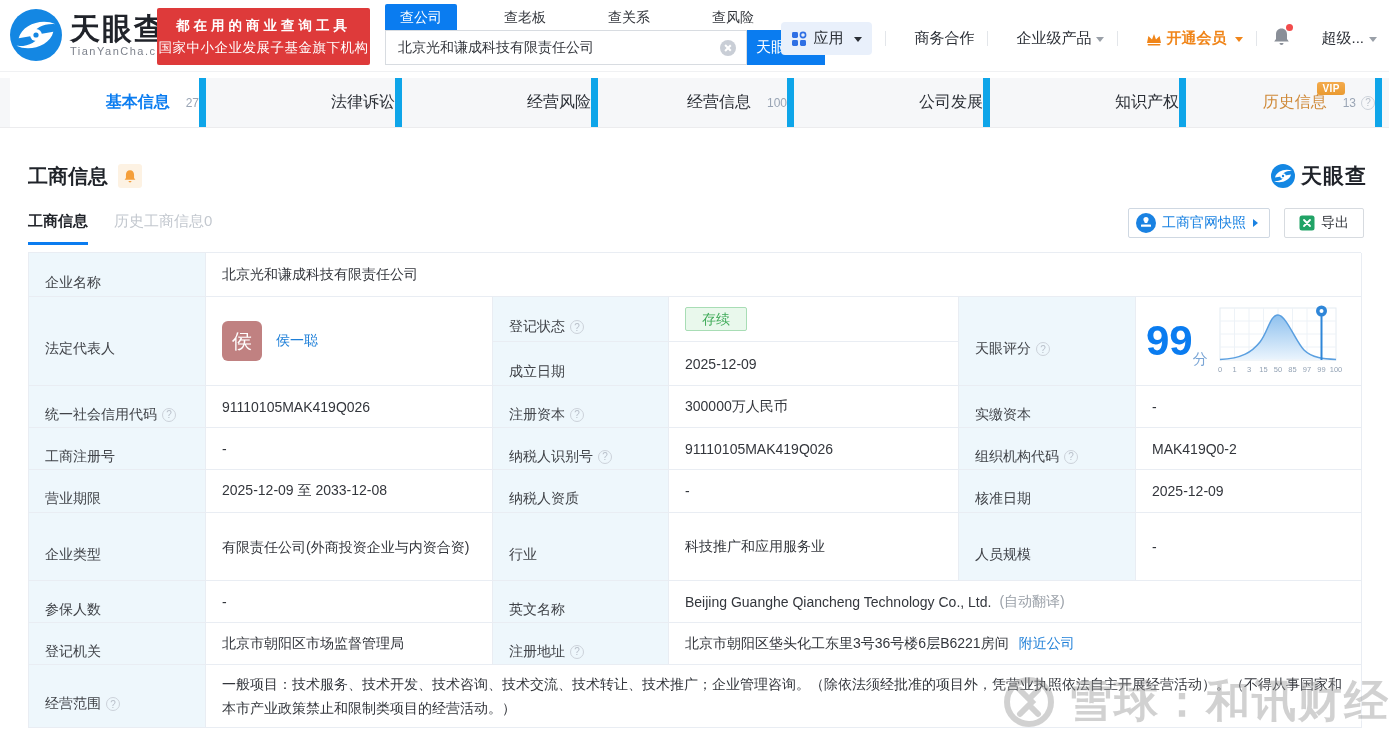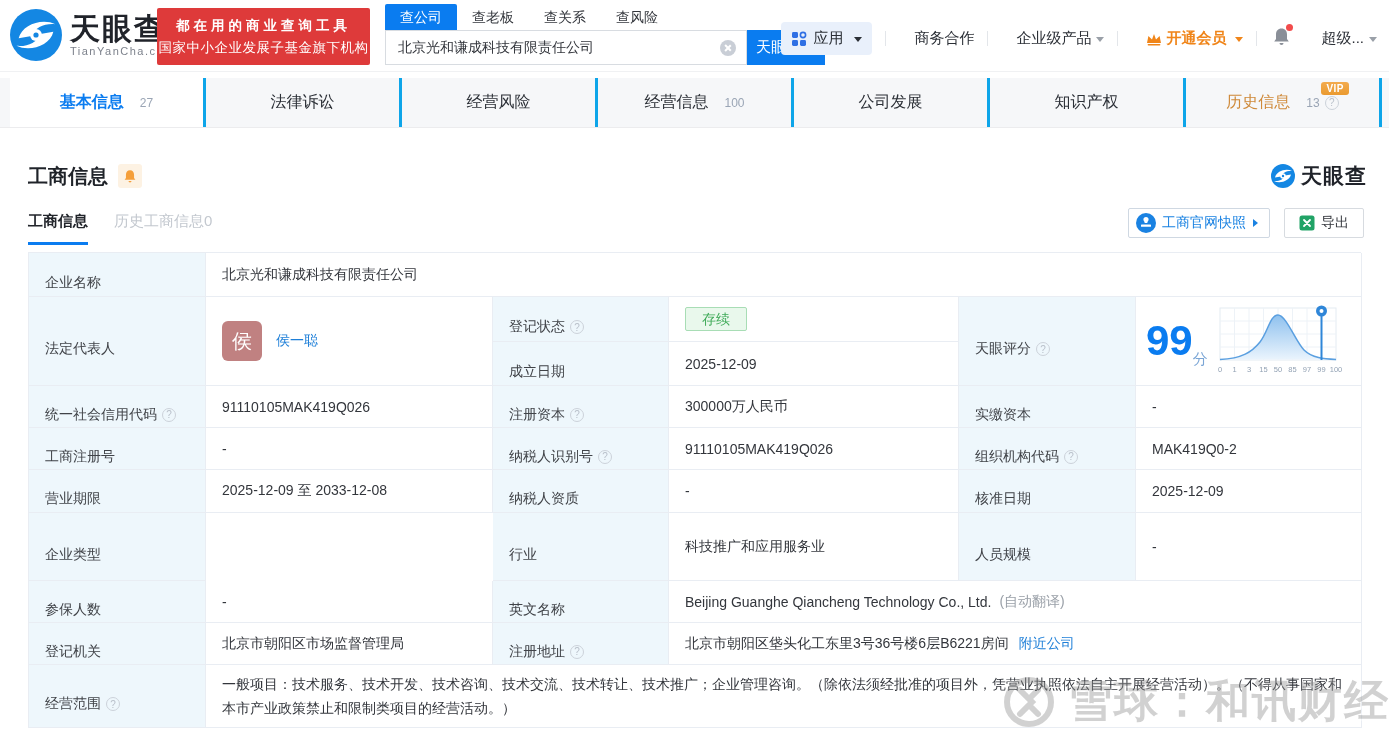--- a/index.html
+++ b/index.html
@@ -9,21 +9,21 @@
   
   .topbar { position:absolute; top:0; left:0; width:100%; height:72px; background:#fff; border-bottom:1px solid #f0f1f3; }
   .logo { position:absolute; left:10px; top:9px; display:flex; align-items:center; gap:8px; cursor:pointer; }
   .logo-cn { font-size:30px; font-weight:bold; color:#20232a; letter-spacing:2px; line-height:32px; }
   .logo-en { font-size:11px; color:#7d828c; letter-spacing:1.5px; }
   .promo { position:absolute; left:157px; top:8px; width:213px; height:57px; background:#de3a3a; border-radius:2px; color:#fff; display:flex; flex-direction:column; justify-content:center; align-items:center; gap:4px; }
   .promo-l1 { font-size:13.5px; font-weight:bold; letter-spacing:4px; }
   .promo-l2 { font-size:13.5px; letter-spacing:0.5px; }
 
   .search-block { position:absolute; left:385px; top:4px; }
-  .stabs { display:flex; height:26px; align-items:center; }
+  .stabs { display:flex; height:26px; align-items:center;gap:32px; }
   .stab { padding:0 15px; font-size:14px; color:#33363c; height:26px; line-height:26px; cursor:pointer; }
   .stab.active { background:#0a7cf0; color:#fff; border-radius:2px 2px 0 0; }
   .srow { display:flex; }
   .sinput { position:relative; width:362px; height:35px; border:1px solid #d8dce1; background:#fff; }
   .sinput input { width:100%; height:100%; border:none; outline:none; padding:0 34px 0 12px; font-size:14px; color:#33363c; font-family:inherit; }
   .clear { position:absolute; right:10px; top:9px; width:16px; height:16px; border-radius:50%; background:#c9ced6; cursor:pointer; }
   .clear::before, .clear::after { content:""; position:absolute; left:7.2px; top:4px; width:1.6px; height:8px; background:#fff; }
   .clear::before { transform:rotate(45deg); }
   .clear::after { transform:rotate(-45deg); }
   .sbtn { width:78px; height:35px; background:#0a7cf0; color:#fff; border:none; font-size:15px; cursor:pointer; font-family:Liberation Serif, serif; }
@@ -33,21 +33,21 @@
   .vdiv { width:1px; height:15px; background:#e3e6ea; }
   .navlink { font-size:15px; color:#2b2f36; cursor:pointer; display:flex; align-items:center;margin-left:15px; }
   .navlink.vip { color:#f08519; font-weight:bold; gap:4px; }
   .caret { display:inline-block; width:0; height:0; border:4px solid transparent; border-top:5px solid currentColor; margin-left:5px; transform:translateY(3px); }
   .caret.gray { color:#9aa0a8; }
   .bell-wrap { position:relative; cursor:pointer; margin:0 2px; }
   .dot { position:absolute; right:-2px; top:-3px; width:7px; height:7px; border-radius:50%; background:#f24b4b; }
 
   
   .tabbar { position:absolute; top:78px; left:0; width:100%; height:50px; background:#f6f7f9; border-bottom:1px solid #ececee; display:flex; padding-left:10px; }
-  .tab { width:196px; display:flex; align-items:center; justify-content:center; font-size:16px; color:#2b2f36; border-right:3px solid #0ea5e9; cursor:pointer; position:relative; }
+  .tab { width:196px; display:flex; align-items:center; justify-content:flex-end; font-size:16px; color:#2b2f36; border-right:7px solid #0ea5e9; cursor:pointer; position:relative; }
   .tab.active { background:#fff; color:#0a7cf0; font-weight:bold; }
   .tab .cnt { font-size:12px; color:#9aa5b5; margin-left:16px; font-weight:normal; }
   .tab.history { color:#cf8a3a; }
   .vipbadge { position:absolute; top:4px; right:30px; background:linear-gradient(#f3ab4e,#ea9a30); color:#fff; font-size:10px; font-weight:bold; padding:1px 5px; border-radius:3px; letter-spacing:0.5px; }
   .help { display:inline-flex; width:14px; height:14px; border-radius:50%; border:1px solid #ccd2da; color:#b9c0ca; font-size:10px; align-items:center; justify-content:center; flex:none; }
   .help::after { content:"?"; }
   .tab .help { margin-left:5px; }
 
   
   .content { position:absolute; top:129px; left:0; width:100%; height:618px; background:#fff; }
@@ -354,20 +354,21 @@
         </div>
       <div class="cell val" style="grid-area:6/4/7/5">-</div>
       <div class="cell lbl" style="grid-area:6/5/7/6">
           <span>核准日期</span>
         </div>
       <div class="cell val" style="grid-area:6/6/7/7">2025-12-09</div>
 
       <div class="cell lbl" style="grid-area:7/1/8/2">
           <span>企业类型</span>
         </div>
+      <div class="cell val wrap" style="grid-area:7/2/8/3">有限责任公司(外商投资企业与内资合资)</div>
       <div class="cell lbl" style="grid-area:7/3/8/4">
           <span>行业</span>
         </div>
       <div class="cell val" style="grid-area:7/4/8/5">科技推广和应用服务业</div>
       <div class="cell lbl" style="grid-area:7/5/8/6">
           <span>人员规模</span>
         </div>
       <div class="cell val" style="grid-area:7/6/8/7">-</div>
 
       <div class="cell lbl" style="grid-area:8/1/9/2">

